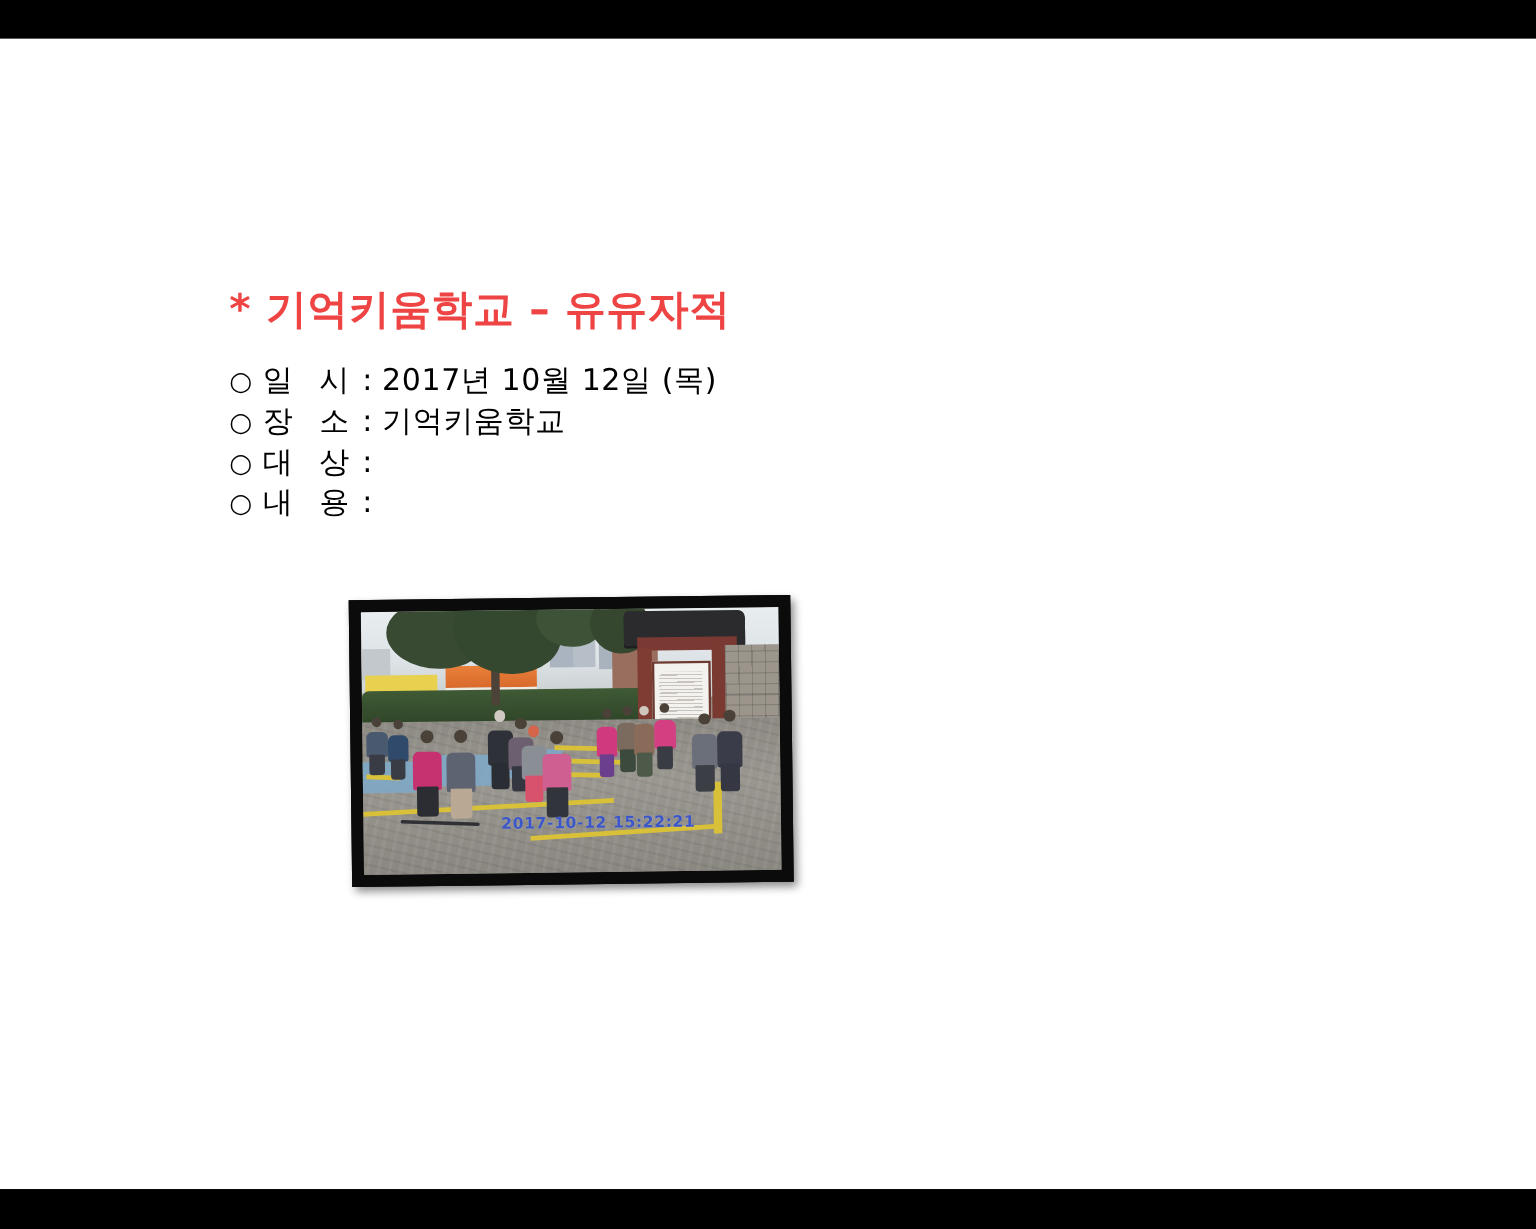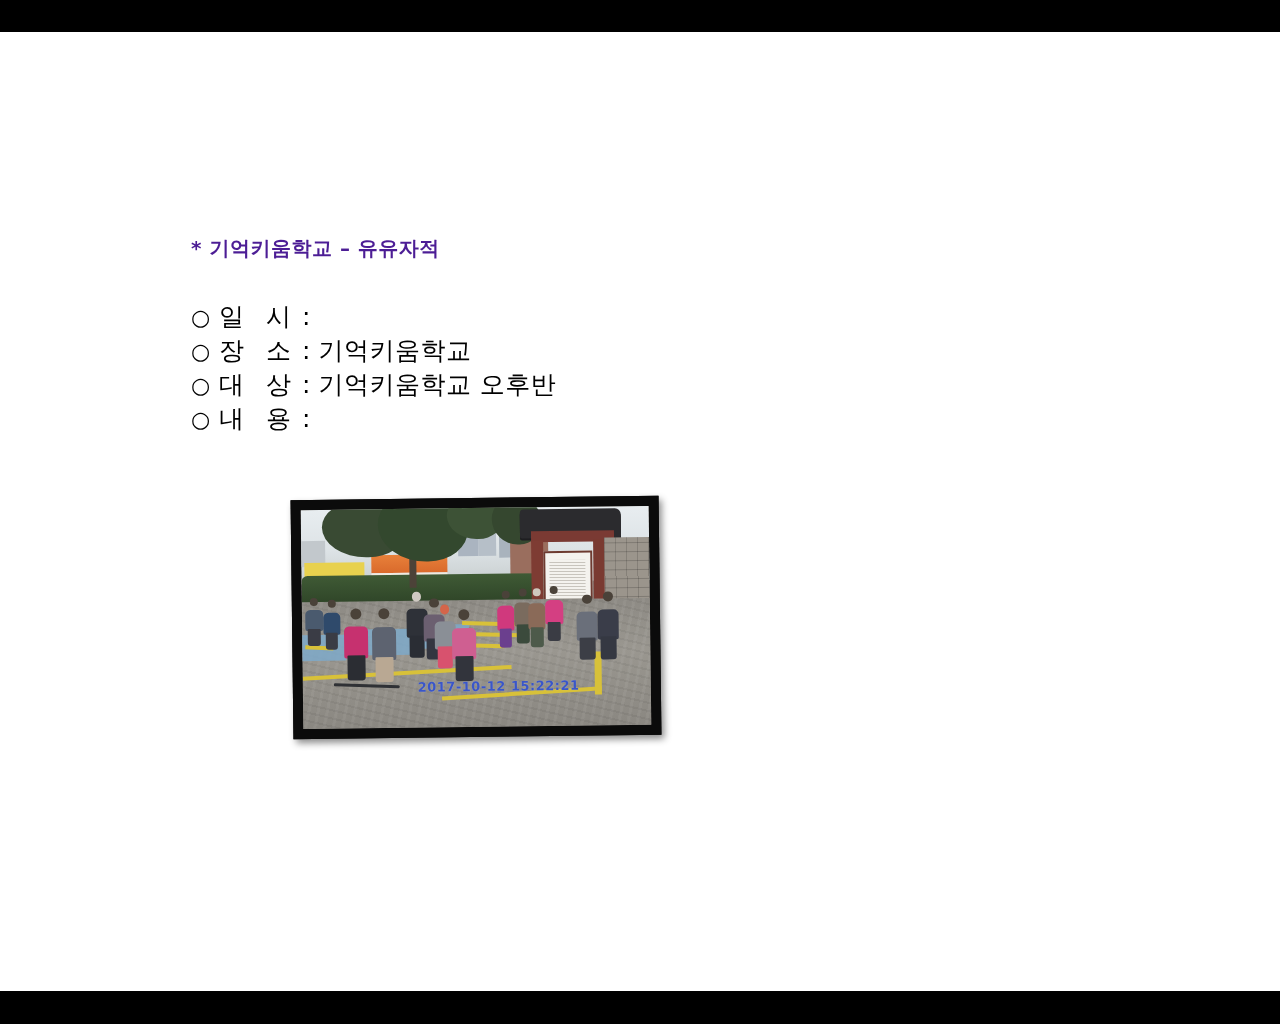--- a/index.html
+++ b/index.html
@@ -34,23 +34,23 @@
     width: 1280px;
     height: 959px;
     background: #ffffff;
   }
 
   
   .slide-title {
     position: absolute;
     left: 191px;
     top: 203px;
-    font-size: 20px;
+    font-size: 34px;
     font-weight: bold;
-    color: #4c1d95;
+    color: #ef4444;
     white-space: nowrap;
     letter-spacing: 0.5px;
   }
 
   
   .bullet-list {
     position: absolute;
     left: 191px;
     top: 268px;
     margin: 0;
@@ -305,34 +305,34 @@
 <div class="slide">
 
   <div class="slide-title">* 기억키움학교 – 유유자적</div>
 
   <ul class="bullet-list">
 
     <li class="bullet-row">
       <span class="bullet-mark">○</span>
       <span class="bullet-label">일 시</span>
       <span class="bullet-colon">:</span>
+      <span class="bullet-value">2017년 10월 12일 (목)</span>
     </li>
 
     <li class="bullet-row">
       <span class="bullet-mark">○</span>
       <span class="bullet-label">장 소</span>
       <span class="bullet-colon">:</span>
       <span class="bullet-value">기억키움학교</span>
     </li>
 
     <li class="bullet-row">
       <span class="bullet-mark">○</span>
       <span class="bullet-label">대 상</span>
       <span class="bullet-colon">:</span>
-      <span class="bullet-value">기억키움학교 오후반</span>
     </li>
 
     <li class="bullet-row">
       <span class="bullet-mark">○</span>
       <span class="bullet-label">내 용</span>
       <span class="bullet-colon">:</span>
     </li>
 
   </ul>
 

